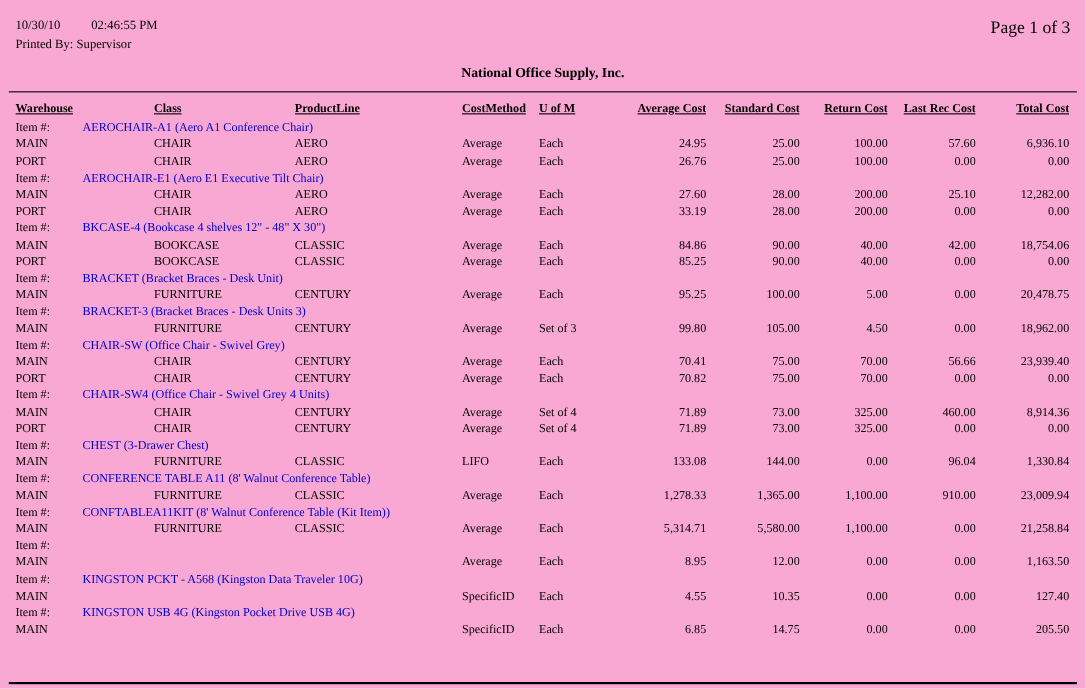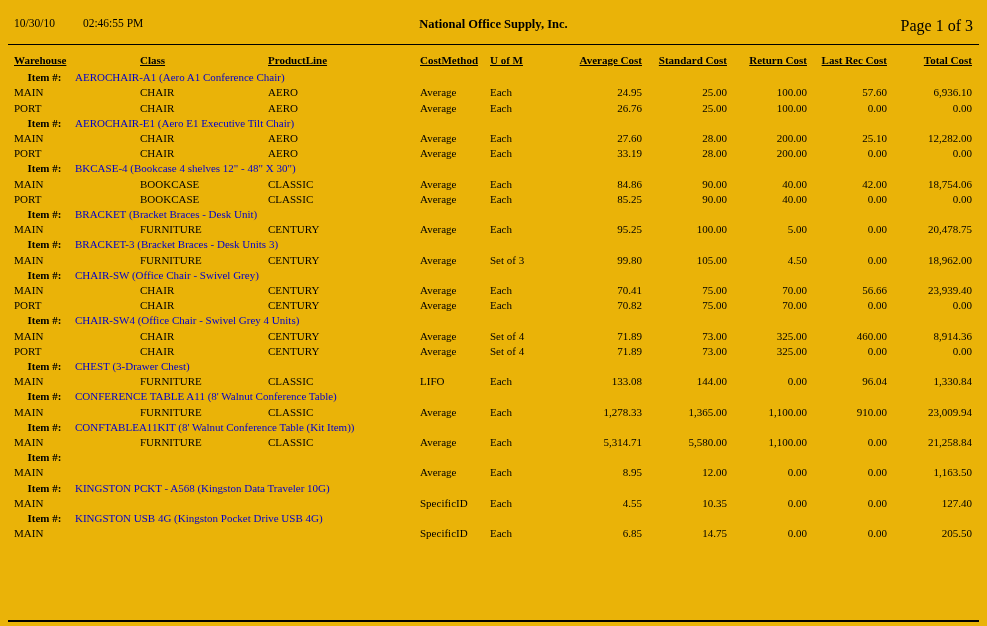--- a/index.html
+++ b/index.html
@@ -4,33 +4,33 @@
 <style>
   * { margin: 0; padding: 0; box-sizing: border-box; }
   html, body { background: #fff; }
   body {
     width: 987px; height: 626px;
     font-family: "Liberation Serif", serif;
     color: #000;
     position: relative;
     overflow: hidden;
   }
-  .page { position: absolute; inset: 0; background: #eab308; }
+  .page { position: absolute; inset: 0; background: #f9a8d4; }
 
   
   .report-header {
     display: grid;
     grid-template-columns: 1fr auto 1fr;
     align-items: start;
     padding: 17px 14px 0 14px;
   }
   .hdr-left  { font-size: 11.5px; }
   .hdr-line1 .time { margin-left: 28px; }
   .printed-by { margin-top: 6px; }
-  .hdr-center { text-align: left; }
+  .hdr-center { text-align: left; margin-top: 42px; }
   .company { font-size: 12.5px; font-weight: bold; }
   .report-title { font-size: 15.5px; font-weight: bold; margin-top: 5px; }
   .hdr-right { text-align: right; font-size: 16px; }
 
   .hr {
     border-top: 1px solid #000;
     margin: 9px 8px 0 8px;
     height: 0;
   }
   .hr.bottom {
@@ -58,33 +58,34 @@
   .cell { overflow: hidden; }
   .num { text-align: right; }
 
   .item-row {
     display: flex;
     padding-left: 14px;
     font-size: 11px;
     line-height: 15.2px;
     white-space: nowrap;
   }
-  .item-label { font-weight: bold; width: 61px; flex: 0 0 61px; text-align: center; }
+  .item-label { font-weight: normal; width: 61px; flex: 0 0 61px; }
   .item-title { color: var(--link-blue, #0000CC); cursor: pointer; }
 </style>
 </head>
 <body>
 
 <div class="page">
 
   <div class="report-header">
     <div class="hdr-left">
       <div class="hdr-line1">
         <span>10/30/10</span><span class="time">02:46:55 PM</span>
       </div>
+      <div class="printed-by">Printed By: Supervisor</div>
     </div>
     <div class="hdr-center">
       <div class="company">National Office Supply, Inc.</div>
     </div>
     <div class="hdr-right">
       <div>Page 1 of 3</div>
     </div>
   </div>
 
   <div class="hr"></div>

